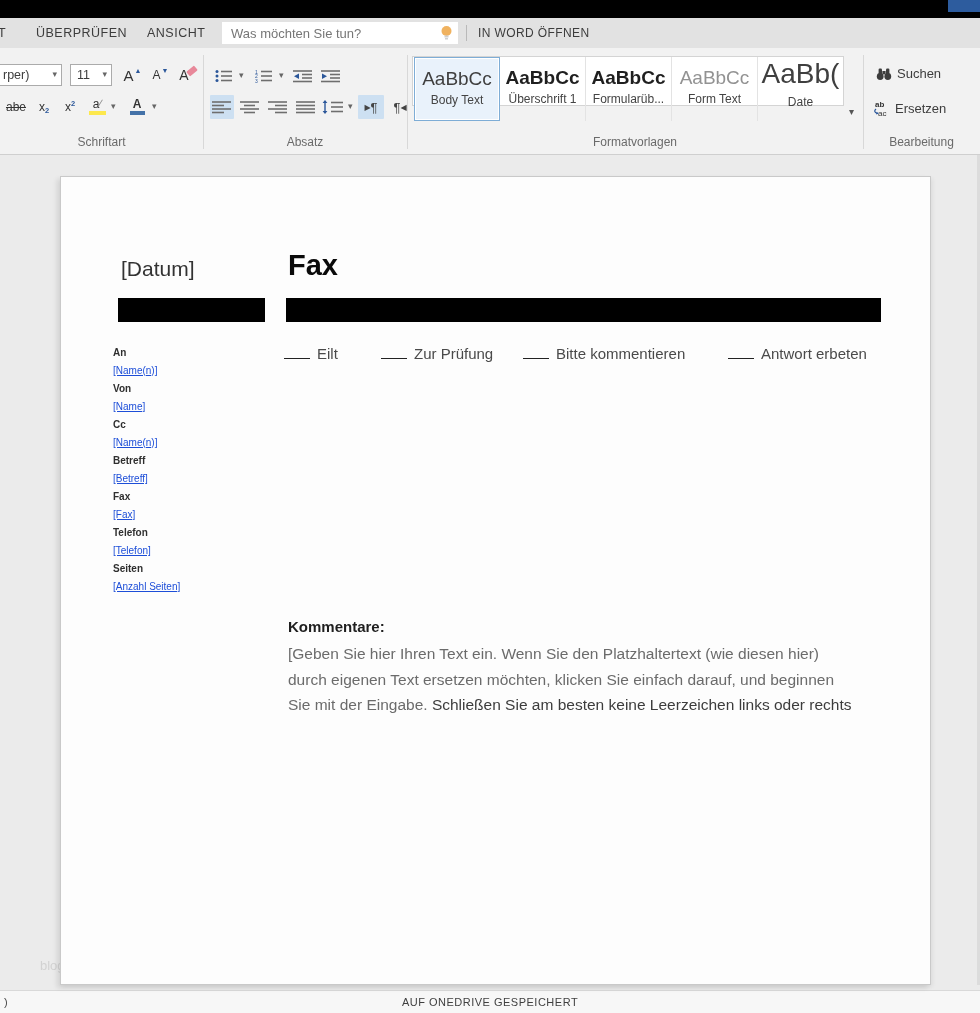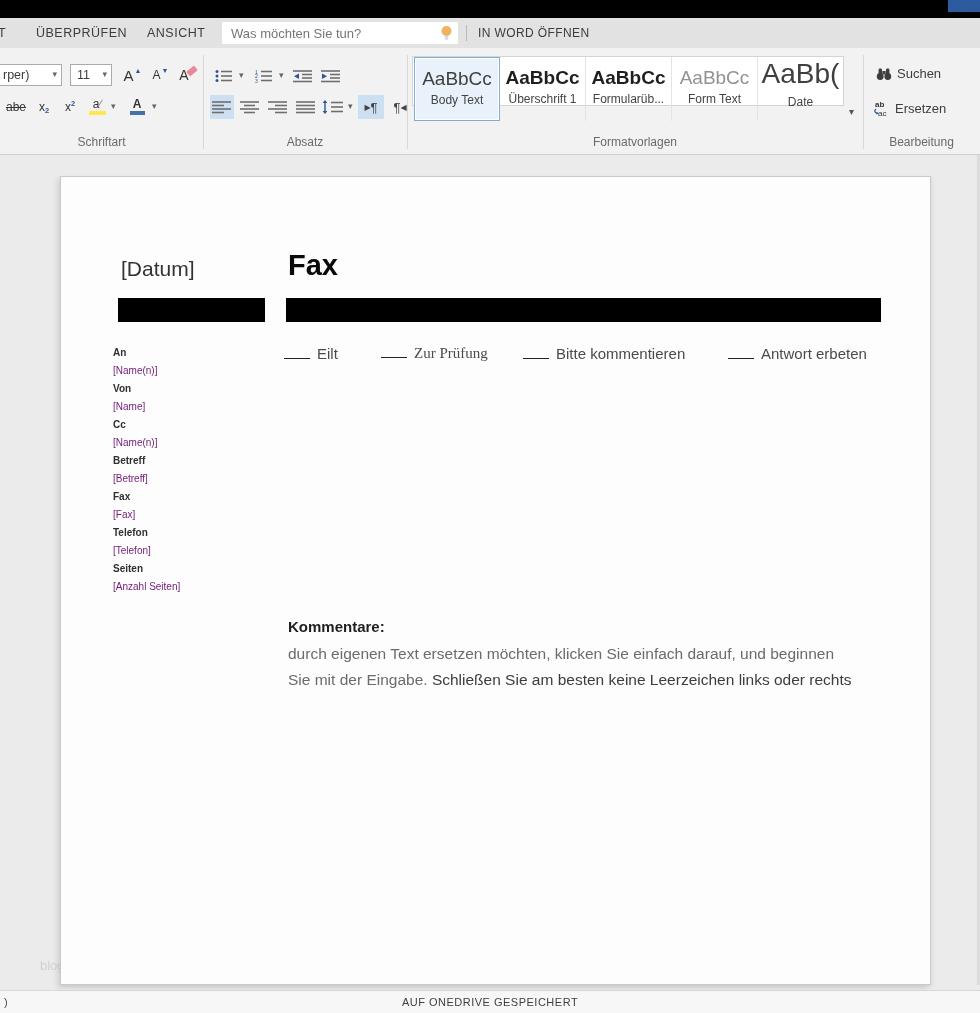--- a/index.html
+++ b/index.html
@@ -48,21 +48,21 @@
   
   .docarea { position:absolute; left:0; top:155px; width:980px; height:835px; background:#ebebeb; }
   .watermark { position:absolute; left:40px; top:803px; font-size:13px; color:#d2d2d2; z-index:0; }
   .scrollstrip { position:absolute; right:0; top:0; width:3px; height:830px; background:#dcdcdc; }
   .page { position:absolute; left:60px; top:21px; width:871px; height:809px; background:#fdfdfd; border:1px solid #c9c9c9; box-shadow:-3px 3px 5px rgba(0,0,0,.10), 2px 2px 4px rgba(0,0,0,.05); z-index:1; }
   .datum { position:absolute; left:60px; top:80px; font-size:21px; color:#333; }
   .faxtitle { position:absolute; left:227px; top:72px; font-size:29px; font-weight:bold; color:#0a0a0a; }
   .blackbar { position:absolute; top:121px; height:24px; background:#000; }
   .fields { position:absolute; left:52px; top:167px; font-size:10px; line-height:18px; }
   .fields .flabel { font-weight:bold; color:#2f2f2f; }
-  .fields .fvalue { color:#701a75; }
+  .fields .fvalue { color:#1d4ed8;text-decoration:underline; }
   .checkitem { position:absolute; top:168px; font-size:15px; color:#4a4a4a; white-space:nowrap; }
   .blank { display:inline-block; width:26px; height:13px; border-bottom:1.8px solid #222; margin-right:7px; }
   .cmt-head { position:absolute; left:227px; top:441px; font-size:15px; font-weight:bold; color:#1f1f1f; }
   .cmt { position:absolute; left:227px; top:464px; width:600px; font-size:15.5px; line-height:25.5px; }
   .cmt .g { color:#6b6b6b; }
   .cmt .d { color:#3c3c3c; }
 
   
   .statusbar { position:absolute; left:0; top:990px; width:980px; height:23px; background:#f7f7f7; border-top:1px solid #d9d9d9; font-size:11px; color:#4a4a4a; }
   .status-left { position:absolute; left:4px; top:5px; }
@@ -293,21 +293,21 @@
 
     <div class="page">
       <div class="datum">[Datum]</div>
       <div class="faxtitle">Fax</div>
       <div class="blackbar" style="left:57px; width:147px;"></div>
       <div class="blackbar" style="left:225px; width:595px;"></div>
 
       <div class="checkitem" style="left:223px;">
         <span class="blank"></span><span>Eilt</span>
       </div>
-      <div class="checkitem" style="left:320px;font-family:Liberation Serif, serif;">
+      <div class="checkitem" style="left:320px;">
         <span class="blank"></span><span>Zur Prüfung</span>
       </div>
       <div class="checkitem" style="left:462px;">
         <span class="blank"></span><span>Bitte kommentieren</span>
       </div>
       <div class="checkitem" style="left:667px;">
         <span class="blank"></span><span>Antwort erbeten</span>
       </div>
 
       <div class="fields">
@@ -322,20 +322,21 @@
         <div class="flabel">Fax</div>
         <div class="fvalue">[Fax]</div>
         <div class="flabel">Telefon</div>
         <div class="fvalue">[Telefon]</div>
         <div class="flabel">Seiten</div>
         <div class="fvalue">[Anzahl Seiten]</div>
       </div>
 
       <div class="cmt-head">Kommentare:</div>
       <div class="cmt">
+        <div><span class="g">[Geben Sie hier Ihren Text ein. Wenn Sie den Platzhaltertext (wie diesen hier)</span><span class="d"></span></div>
         <div><span class="g">durch eigenen Text ersetzen möchten, klicken Sie einfach darauf, und beginnen</span><span class="d"></span></div>
         <div><span class="g">Sie mit der Eingabe. </span><span class="d">Schließen Sie am besten keine Leerzeichen links oder rechts</span></div>
       </div>
     </div>
   </div>
 
   <div class="statusbar">
     <div class="status-left">)</div>
     <div class="status-center">AUF ONEDRIVE GESPEICHERT</div>
   </div>

